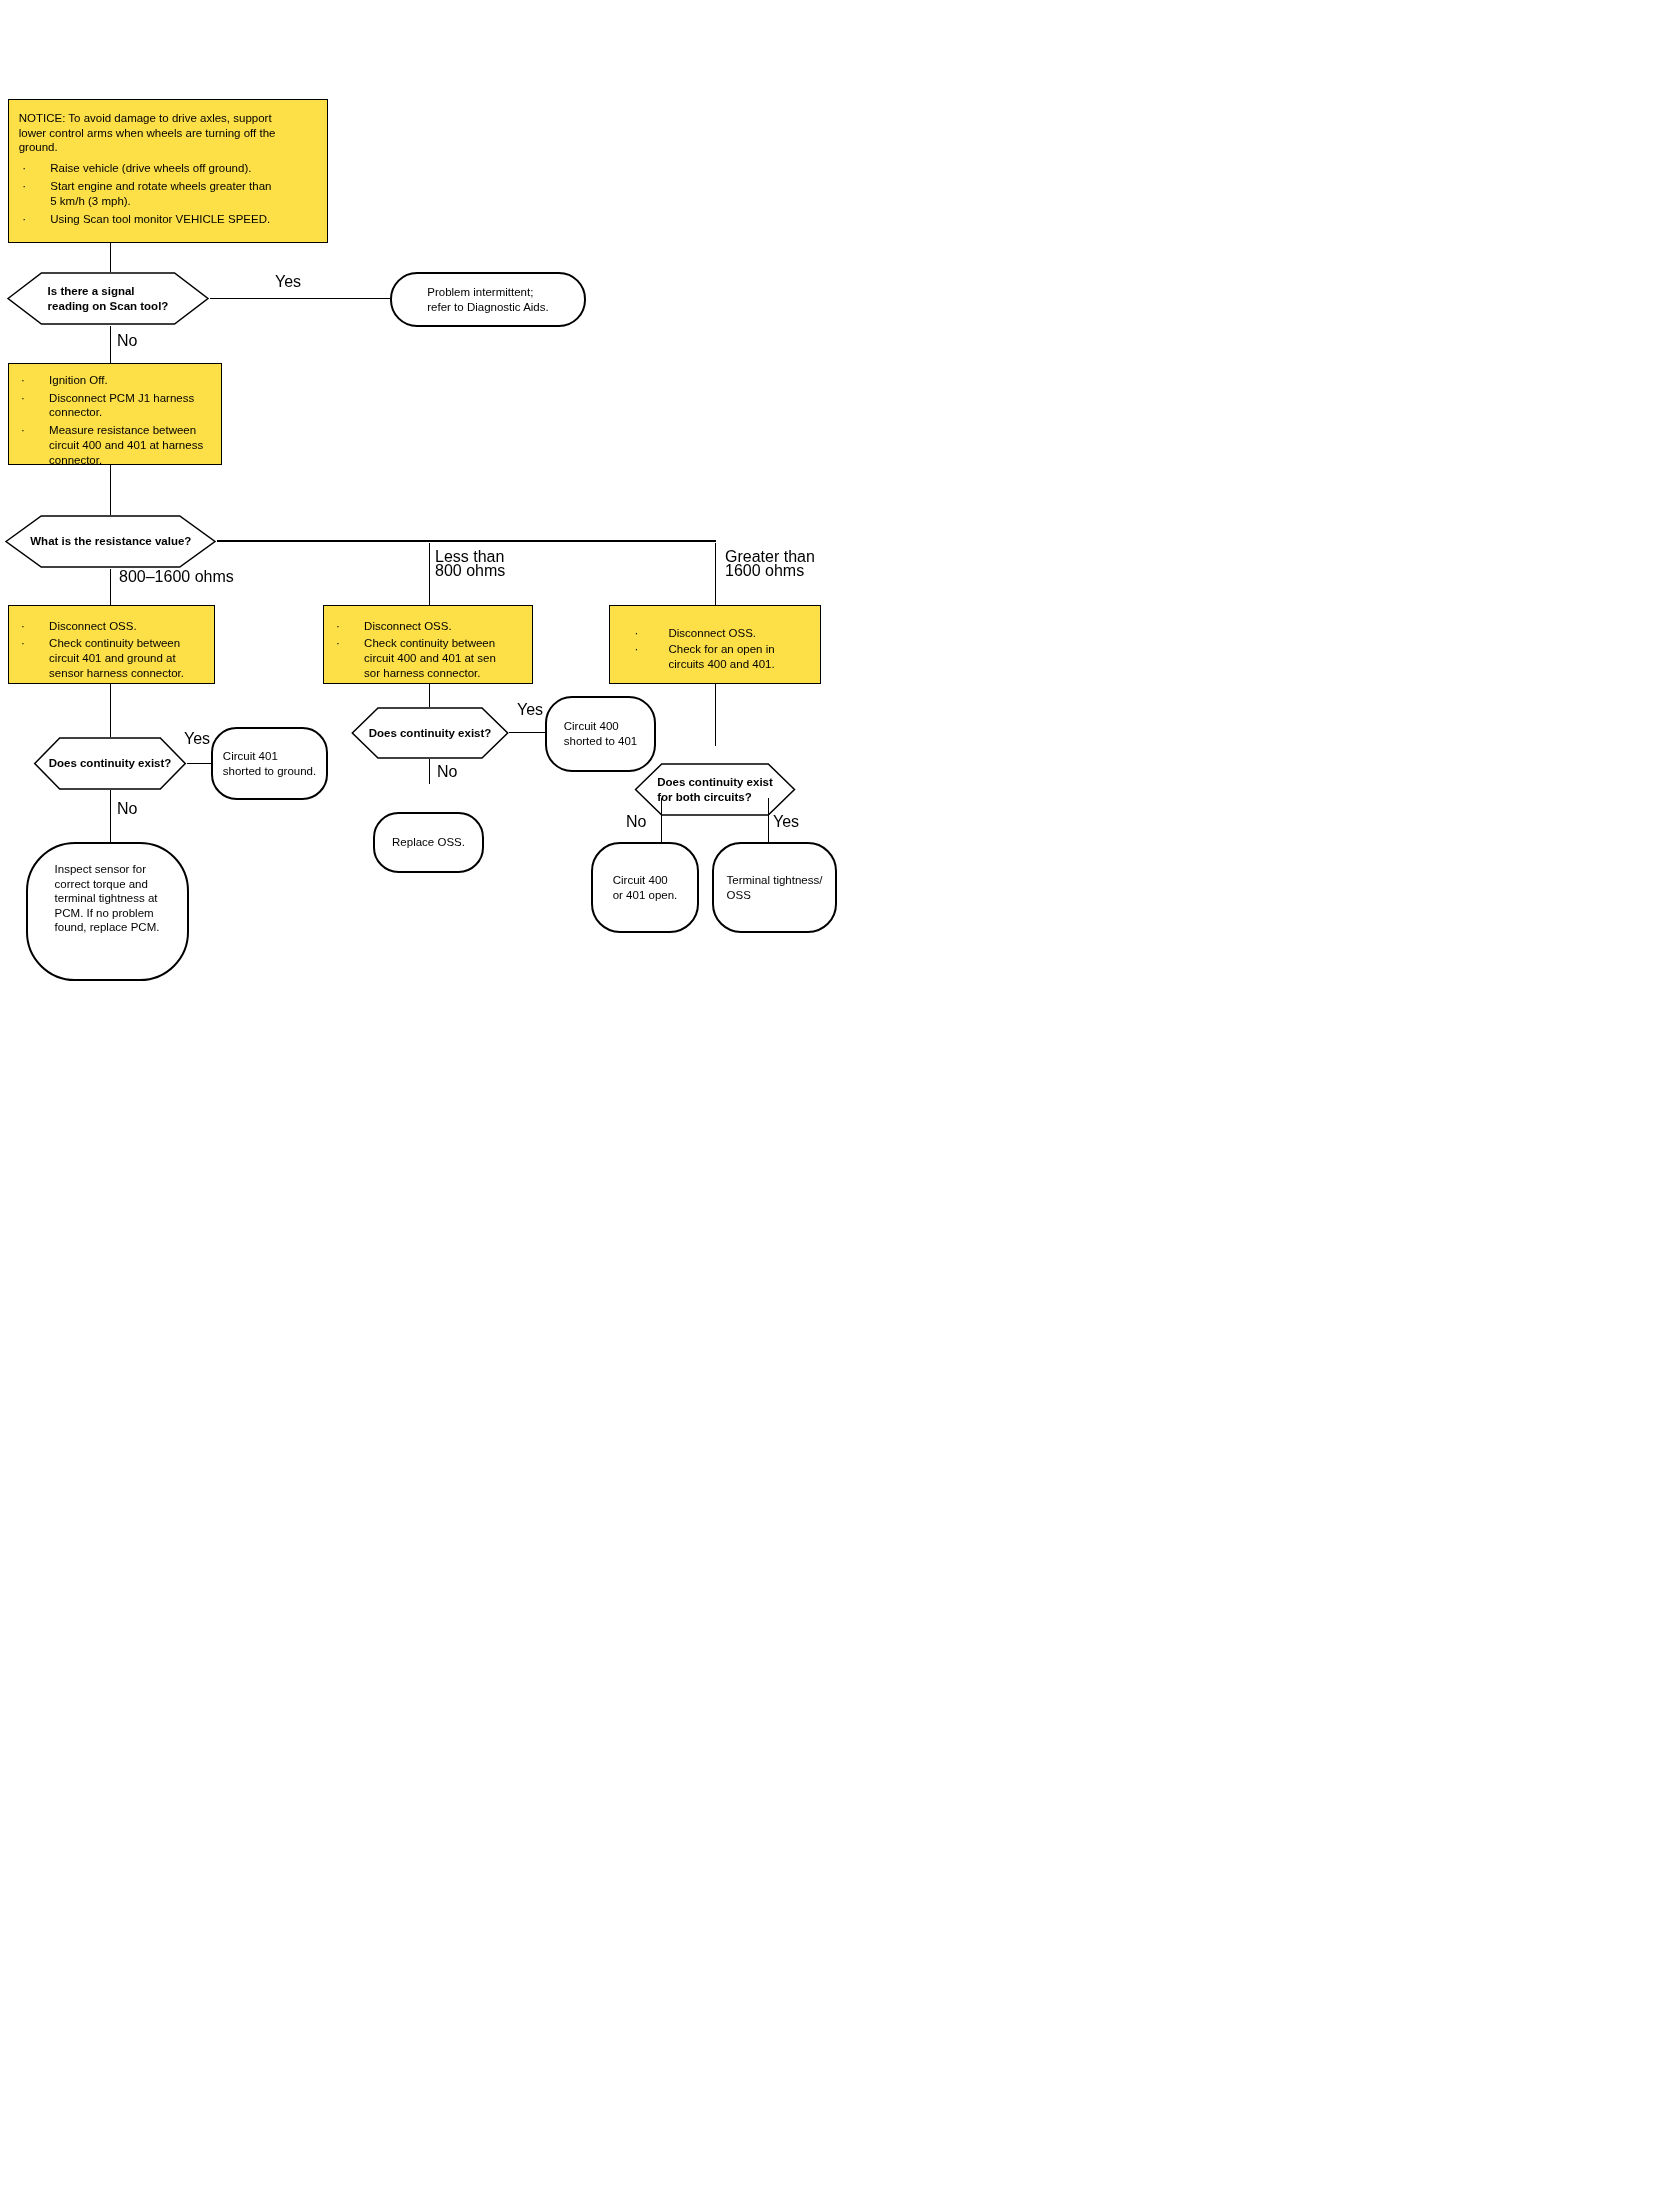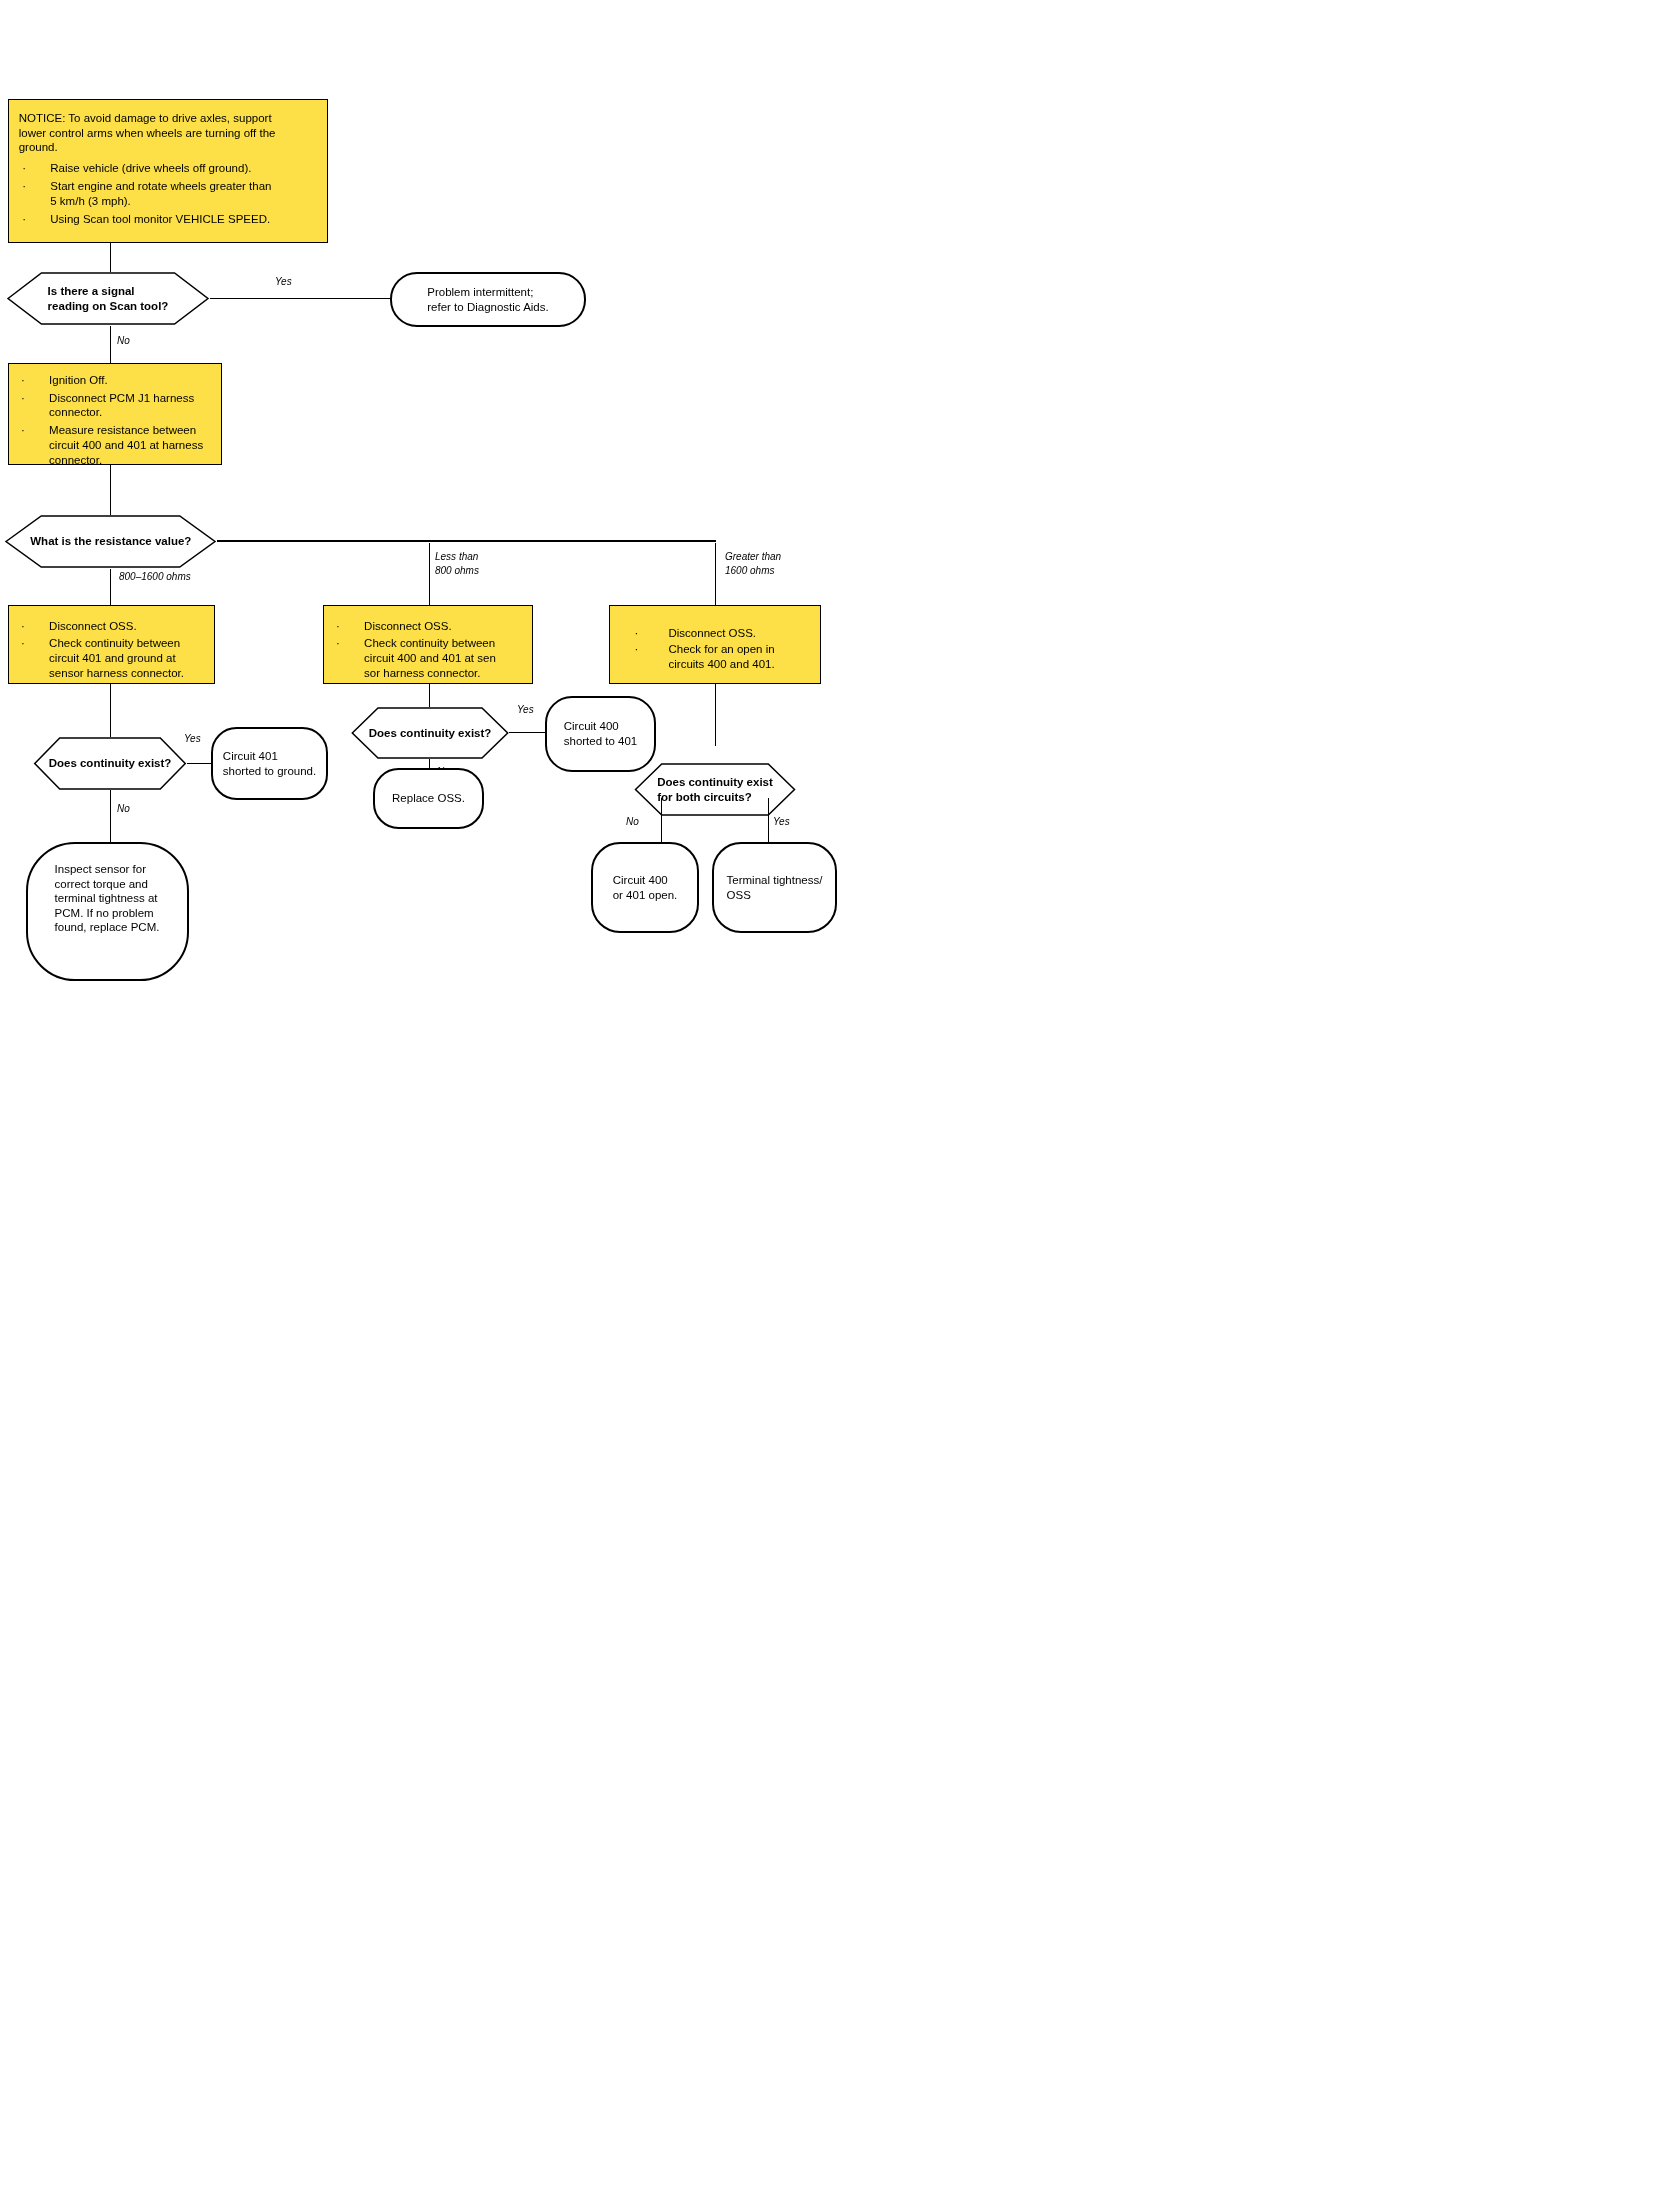--- a/index.html
+++ b/index.html
@@ -15,21 +15,21 @@
   .rectbox{ position:absolute; background:#fde047; border:1.8px solid #000; box-sizing:border-box; }
   .oval{ position:absolute; background:#fff; border:2.4px solid #000; box-sizing:border-box;
          display:flex; align-items:center; justify-content:center; }
   .oval .txt{ white-space:pre-line; font-size:11.5px; line-height:14.6px; text-align:left; }
   .hex{ position:absolute;font-weight:bold; }
   .hex svg{ position:absolute; left:0; top:0; }
   .hex .txt{ position:absolute; left:0; top:0; right:0; bottom:0;
              display:flex; align-items:center; justify-content:center;
              white-space:pre-line; font-size:11.5px; line-height:14.6px; text-align:left; }
   .ln{ position:absolute; background:#000; }
-  .lbl{ position:absolute; font-size:10px; line-height:14px; white-space:pre-line;font-style:italic; }
+  .lbl{ position:absolute; font-size:16px; line-height:14px; white-space:pre-line; }
   .para{ white-space:pre-line; font-size:11.5px; line-height:14.6px; }
   .brow{ display:flex; margin-bottom:3.6px; }
   .brow .dot{ flex:0 0 28px; font-size:11.5px; line-height:14.6px; padding-left:3.6px; }
   .brow .btext{ white-space:pre-line; font-size:11.5px; line-height:14.6px; }
   .pad-notice{ padding:11px 4.9px 0 9.7px; }
   .pad-box{ padding:13.4px 2.4px 0 8.5px; }
   .pad-box-r{ padding:19.5px 2.4px 0 8.5px; }
   .oval-pad{ padding:0 4.9px; }
 </style>
 </head>
@@ -185,21 +185,21 @@
     <div class="txt" style="text-align:center;">Does continuity exist?</div>
   </div>
   <div class="ln" style="left:509px; top:732px; width:36px; height:1.2px;"></div>
   <div class="lbl" style="left:517px; top:703px;">Yes</div>
   <div class="oval oval-pad" style="left:545px; top:696px; width:111px; height:76px; border-width:2.7px; border-radius:27px;">
     <div class="txt">Circuit 400
 shorted to 401</div>
   </div>
   <div class="ln" style="left:429px; top:759px; width:1.2px; height:25px;"></div>
   <div class="lbl" style="left:437px; top:765px;">No</div>
-  <div class="oval" style="left:373px; top:768px; width:111px; height:61px; border-width:2.7px; border-radius:25.5px;">
+  <div class="oval" style="left:373px; top:812px; width:111px; height:61px; border-width:2.7px; border-radius:25.5px;">
     <div class="txt">Replace OSS.</div>
   </div>
 
   <div class="ln" style="left:715px; top:684px; width:1.2px; height:62px;"></div>
   <div class="hex" style="left:634px; top:746px; width:162px; height:53px;margin-top:17px;">
       <svg width="162" height="53" viewBox="0 0 267 88">
         <polygon points="1.5,44 45,1.5 222,1.5 265.5,44 222,86.5 45,86.5" fill="#fff" stroke="#000" stroke-width="2.5"></polygon>
       </svg>
     <div class="txt">Does continuity exist
 for both circuits?</div>

